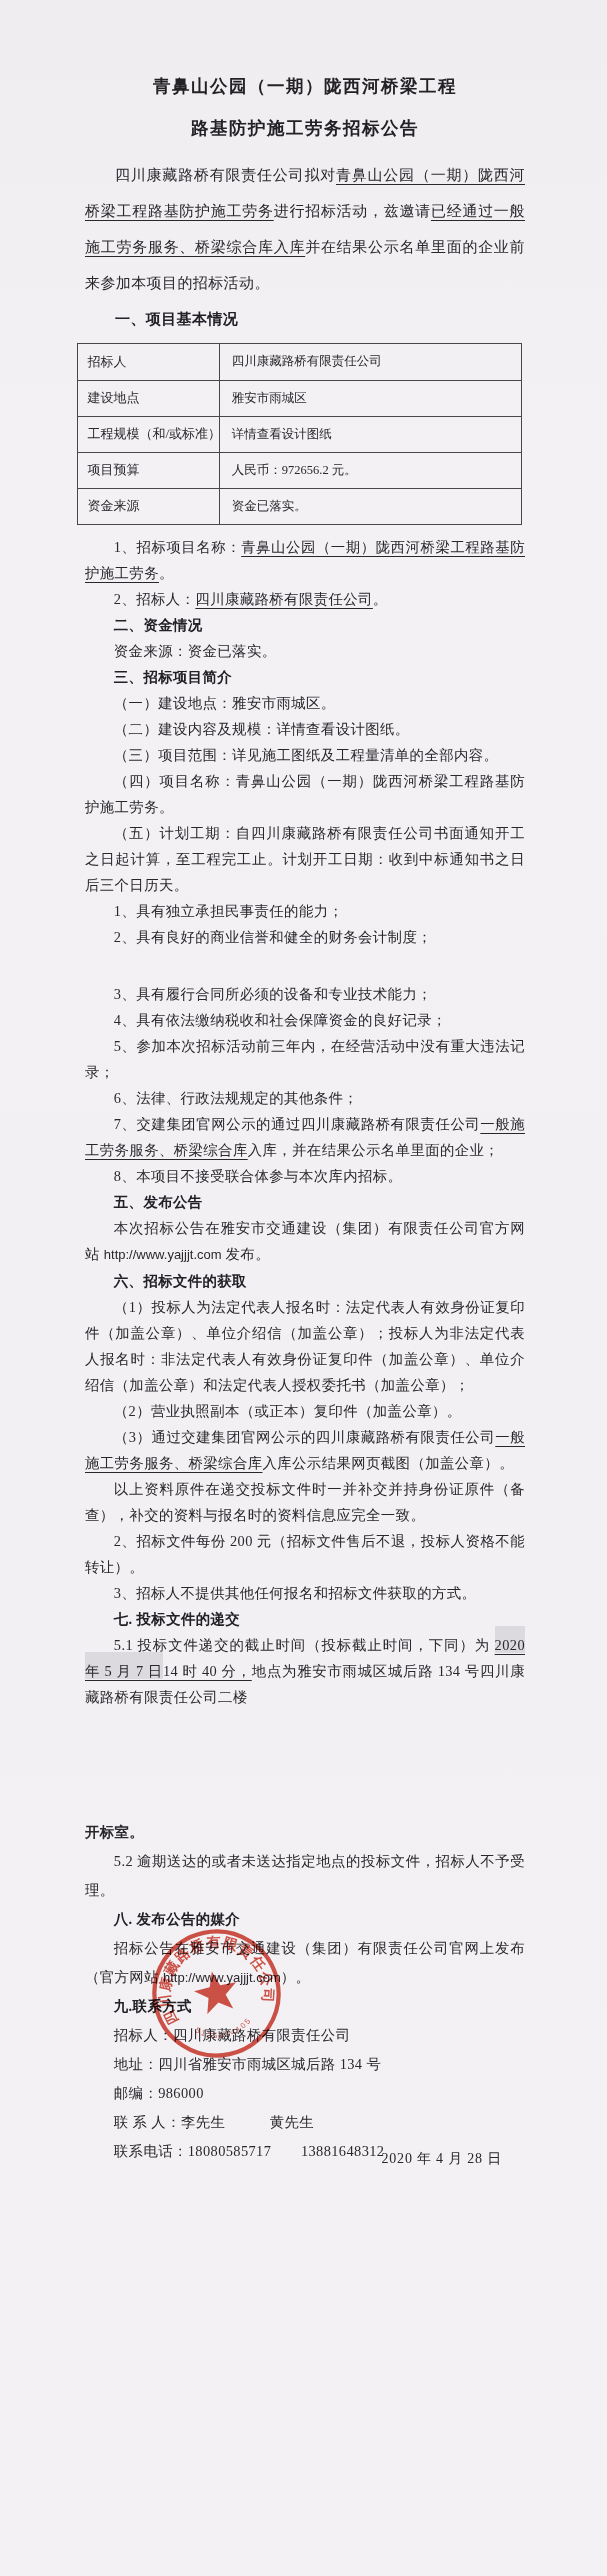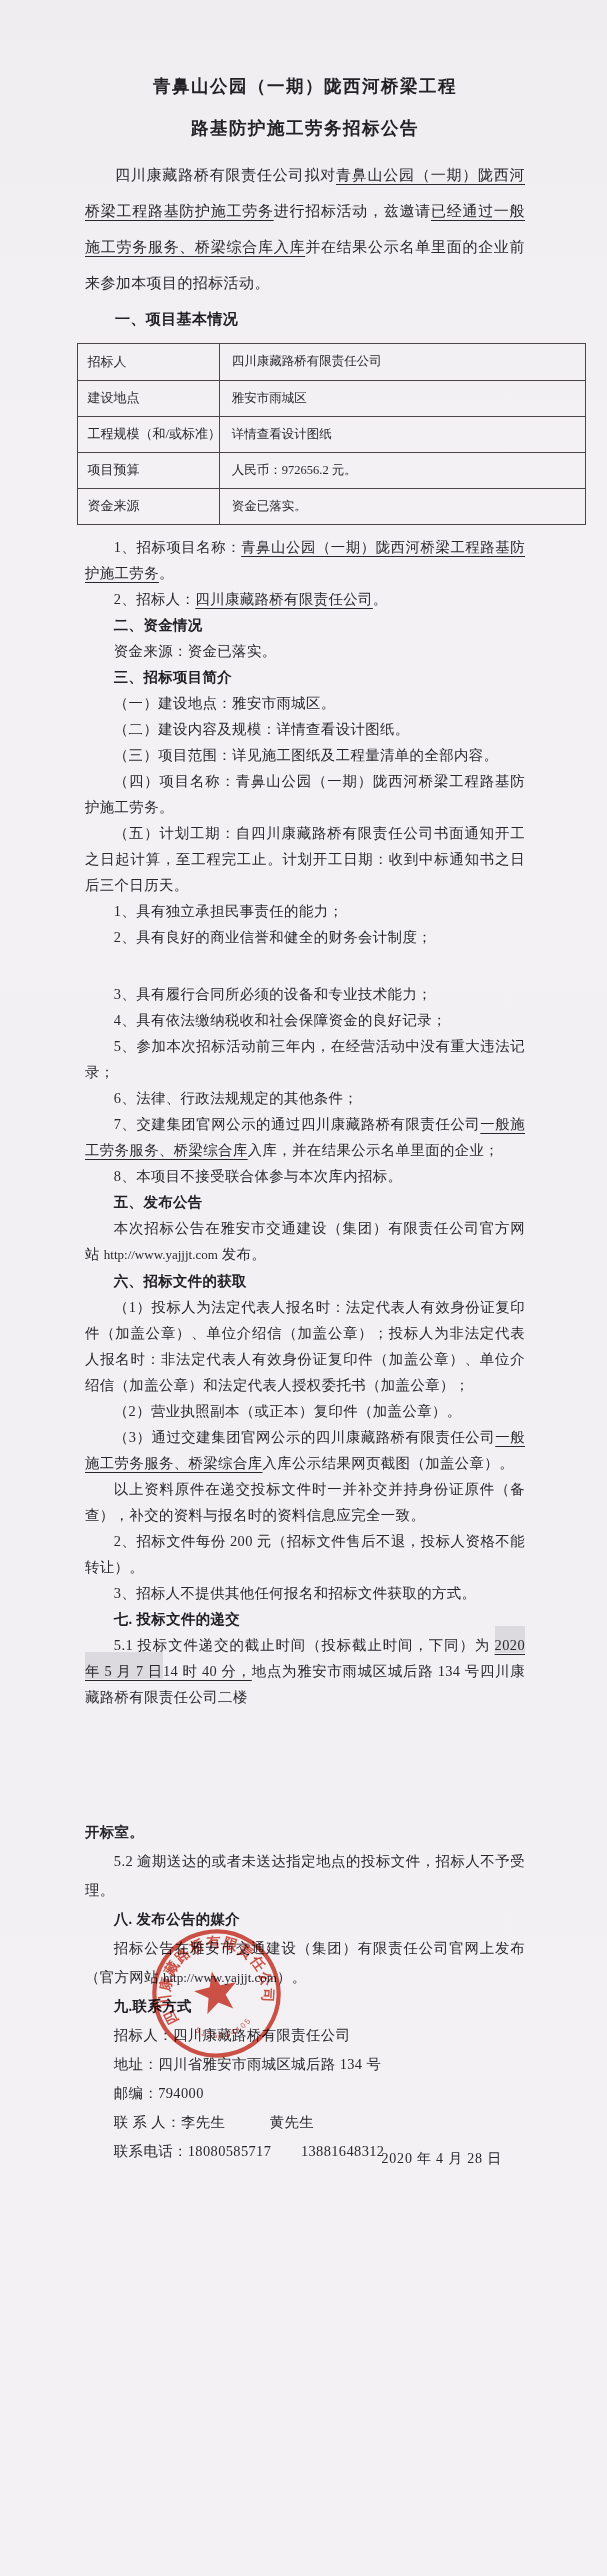--- a/index.html
+++ b/index.html
@@ -43,26 +43,26 @@
   .seg.u {
     text-decoration:underline;
     text-decoration-thickness:1.1px;
     text-underline-offset:3.8px;
   }
   .seg.hl {
     background:#dcdade;
     padding-top:11.4px;
   }
   .seg.mono {
-    font-family:Liberation Serif, serif;
+    font-family:Liberation Sans, sans-serif;
     font-size:13px; letter-spacing:0;
   }
 
   .info-table {
-    width:509px; margin:6px 15px 9px -7.6px;
+    width:445px; margin:6px 15px 9px -7.6px;
     border:1.1px solid #4a4645;
   }
   .trow { display:flex; border-top:0.8px solid #4a4645; min-height:36px; }
   .trow:first-child { border-top:none; }
   .tcell { display:flex; align-items:center; font-size:12.5px; letter-spacing:0; }
   .tcell.label { width:141px; padding:6px 3px 6px 9px; white-space:nowrap; font-size:13px; }
   .tcell.value { flex:1; padding:6px 4.6px 6px 11.4px; border-left:0.8px solid #4a4645; white-space:nowrap; }
 
   .sign-date {
     position:absolute; top:332px; right:23px;
@@ -155,21 +155,21 @@
 
   <div class="page page3">
     <div>
         <div class="para noind"><span class="seg">开标室。</span></div>
         <div class="para"><span class="seg">5.2 逾期送达的或者未送达指定地点的投标文件，招标人不予受理。</span></div>
         <div class="para h"><span class="seg">八. 发布公告的媒介</span></div>
         <div class="para"><span class="seg">招标公告在雅安市交通建设（集团）有限责任公司官网上发布（官方网站 </span><span class="seg mono">http://www.yajjjt.com</span><span class="seg">）。</span></div>
         <div class="para h"><span class="seg">九.联系方式</span></div>
         <div class="para"><span class="seg">招标人：四川康藏路桥有限责任公司</span></div>
         <div class="para"><span class="seg">地址：四川省雅安市雨城区城后路 134 号</span></div>
-        <div class="para"><span class="seg">邮编：794000</span></div>
+        <div class="para"><span class="seg">邮编：986000</span></div>
         <div class="para"><span class="seg">联 系 人：李先生　　　黄先生</span></div>
         <div class="para"><span class="seg">联系电话：18080585717　　13881648312</span></div>
       </div>
 
     <svg class="stamp" viewBox="0 0 200 200" aria-hidden="true">
       <g transform="rotate(-12 100 100)">
         <circle cx="100" cy="100" r="88" fill="none" stroke="#ce382a" stroke-width="6"></circle>
         <defs>
           <path id="sealTextArc" d="M 42 132 A 66.2 66.2 0 1 1 158 132" fill="none"></path>
           <path id="sealNumArc" d="M 55 143 A 60 60 0 0 0 145 143" fill="none"></path>

